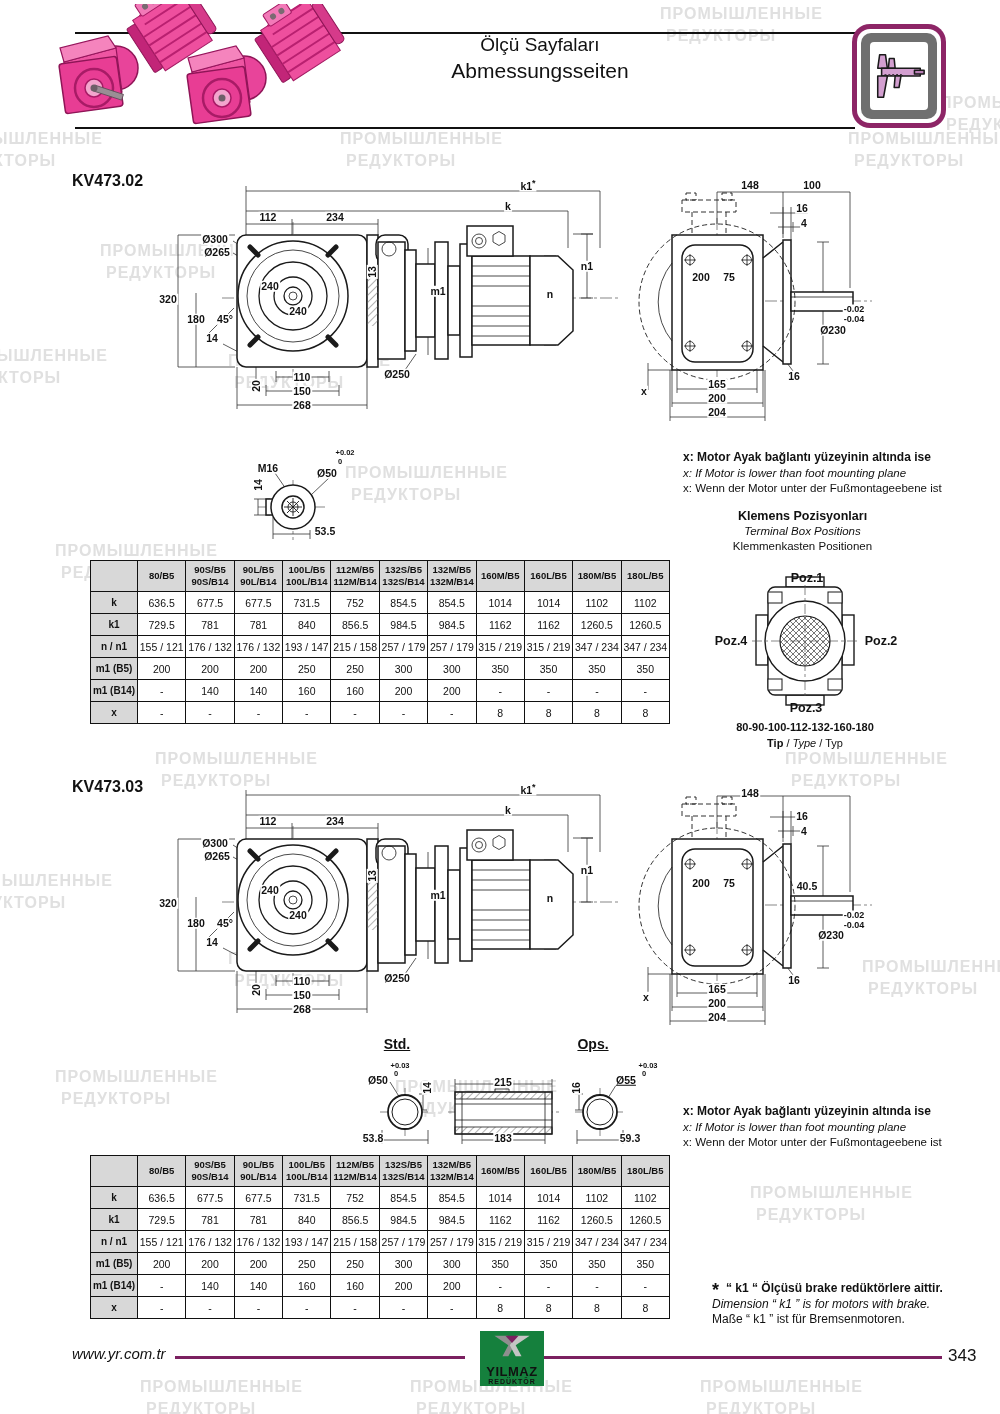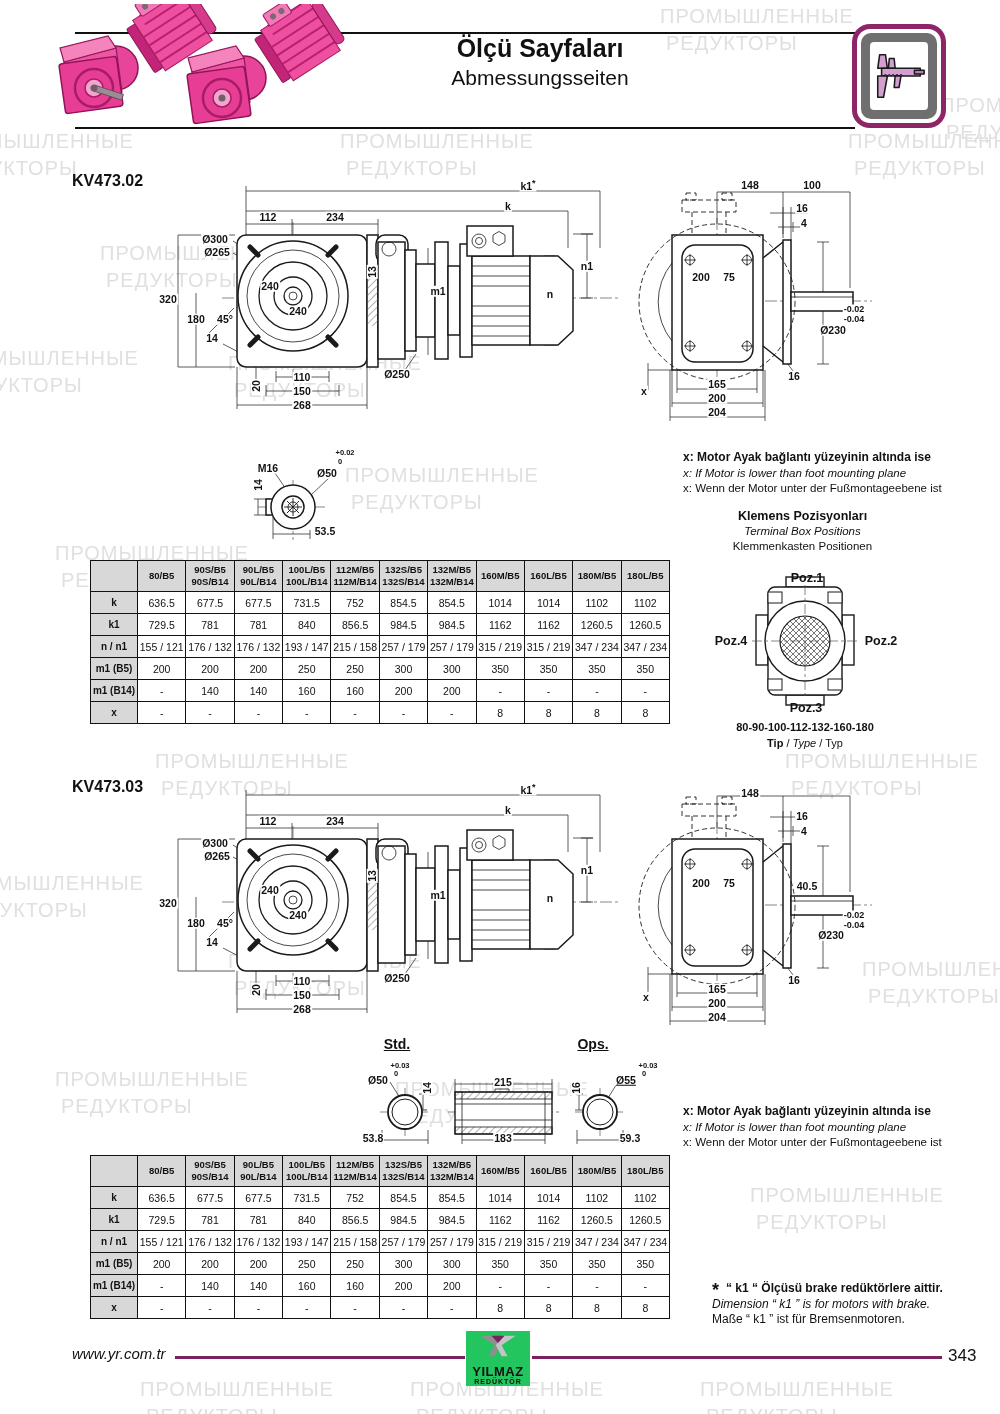--- a/index.html
+++ b/index.html
@@ -1,25 +1,25 @@
 <!DOCTYPE html>
 <html><head>
 <meta charset="utf-8">
 <style>
   html,body{margin:0;padding:0;background:#fff;}
   .page{position:relative;width:1000px;height:1414px;background:#fff;overflow:hidden;
         font-family:"Liberation Sans",sans-serif;color:#111;}
   
-  .wm{position:absolute;color:#e0e0e0;font-weight:400;font-size:20px;letter-spacing:1px;
+  .wm{position:absolute;color:#e0e0e0;font-weight:700;font-size:16px;letter-spacing:1px;
       line-height:1.35;white-space:nowrap;z-index:0;}
   .wm div:last-child{margin-left:6px;}
   
   .rule{position:absolute;background:#111;height:2px;z-index:1;}
   .titles{position:absolute;left:280px;top:34px;width:520px;text-align:center;z-index:2;}
-  .title-tr{font-size:25px;font-weight:700;}
+  .title-tr{font-size:19px;font-weight:400;}
   .title-en{font-size:21px;font-style:italic;margin-top:4px;}
   .title-de{font-size:21px;margin-top:3px;}
   .icon-outer{position:absolute;left:852px;top:24px;width:94px;height:104px;background:#8d2566;
       border-radius:18px;z-index:3;}
   .icon-mid{position:absolute;left:5px;top:5px;right:5px;bottom:5px;background:#fff;border-radius:13px;}
   .icon-inner{position:absolute;left:4px;top:4px;right:4px;bottom:4px;background:#6f6f6f;border-radius:10px;}
   .icon-face{position:absolute;left:9px;top:9px;right:9px;bottom:9px;background:#fff;border-radius:4px;}
   .gearmotors{position:absolute;left:58px;top:4px;z-index:4;}
   .din-note{position:absolute;left:72px;top:136px;font-size:11px;z-index:2;white-space:nowrap;}
   .din-note .b{font-weight:700;}
@@ -57,21 +57,21 @@
   .dim-table .c0{width:46px;}
   
   .footnote{position:absolute;left:712px;top:1281px;z-index:2;font-size:12px;line-height:1.3;}
   .footnote .star{position:absolute;left:0;top:-2px;font-size:18px;font-weight:700;}
   .footnote .l1{font-weight:700;margin-left:14px;}
   .footnote .l2{font-style:italic;}
   
   .footer-line{position:absolute;height:3px;background:#7b2060;z-index:2;}
   .footer-url{position:absolute;left:72px;top:1345px;font-size:15px;font-style:italic;z-index:2;}
   .footer-page{position:absolute;left:948px;top:1346px;font-size:17px;z-index:2;}
-  .logo{position:absolute;left:466px;top:1331px;width:64px;text-align:center;z-index:3;background:#22c55e;}
+  .logo{position:absolute;left:480px;top:1331px;width:64px;text-align:center;z-index:3;background:#15803d;}
   .logo-name{font-size:13px;font-weight:700;letter-spacing:.5px;line-height:1;}
   .logo-sub{font-size:7px;font-weight:700;letter-spacing:1px;line-height:1.2;}
 </style>
 </head>
 <body>
 
 <div class="page">
 
   <div>
       <div class="wm" style="left: -60px; top: 128px;">

